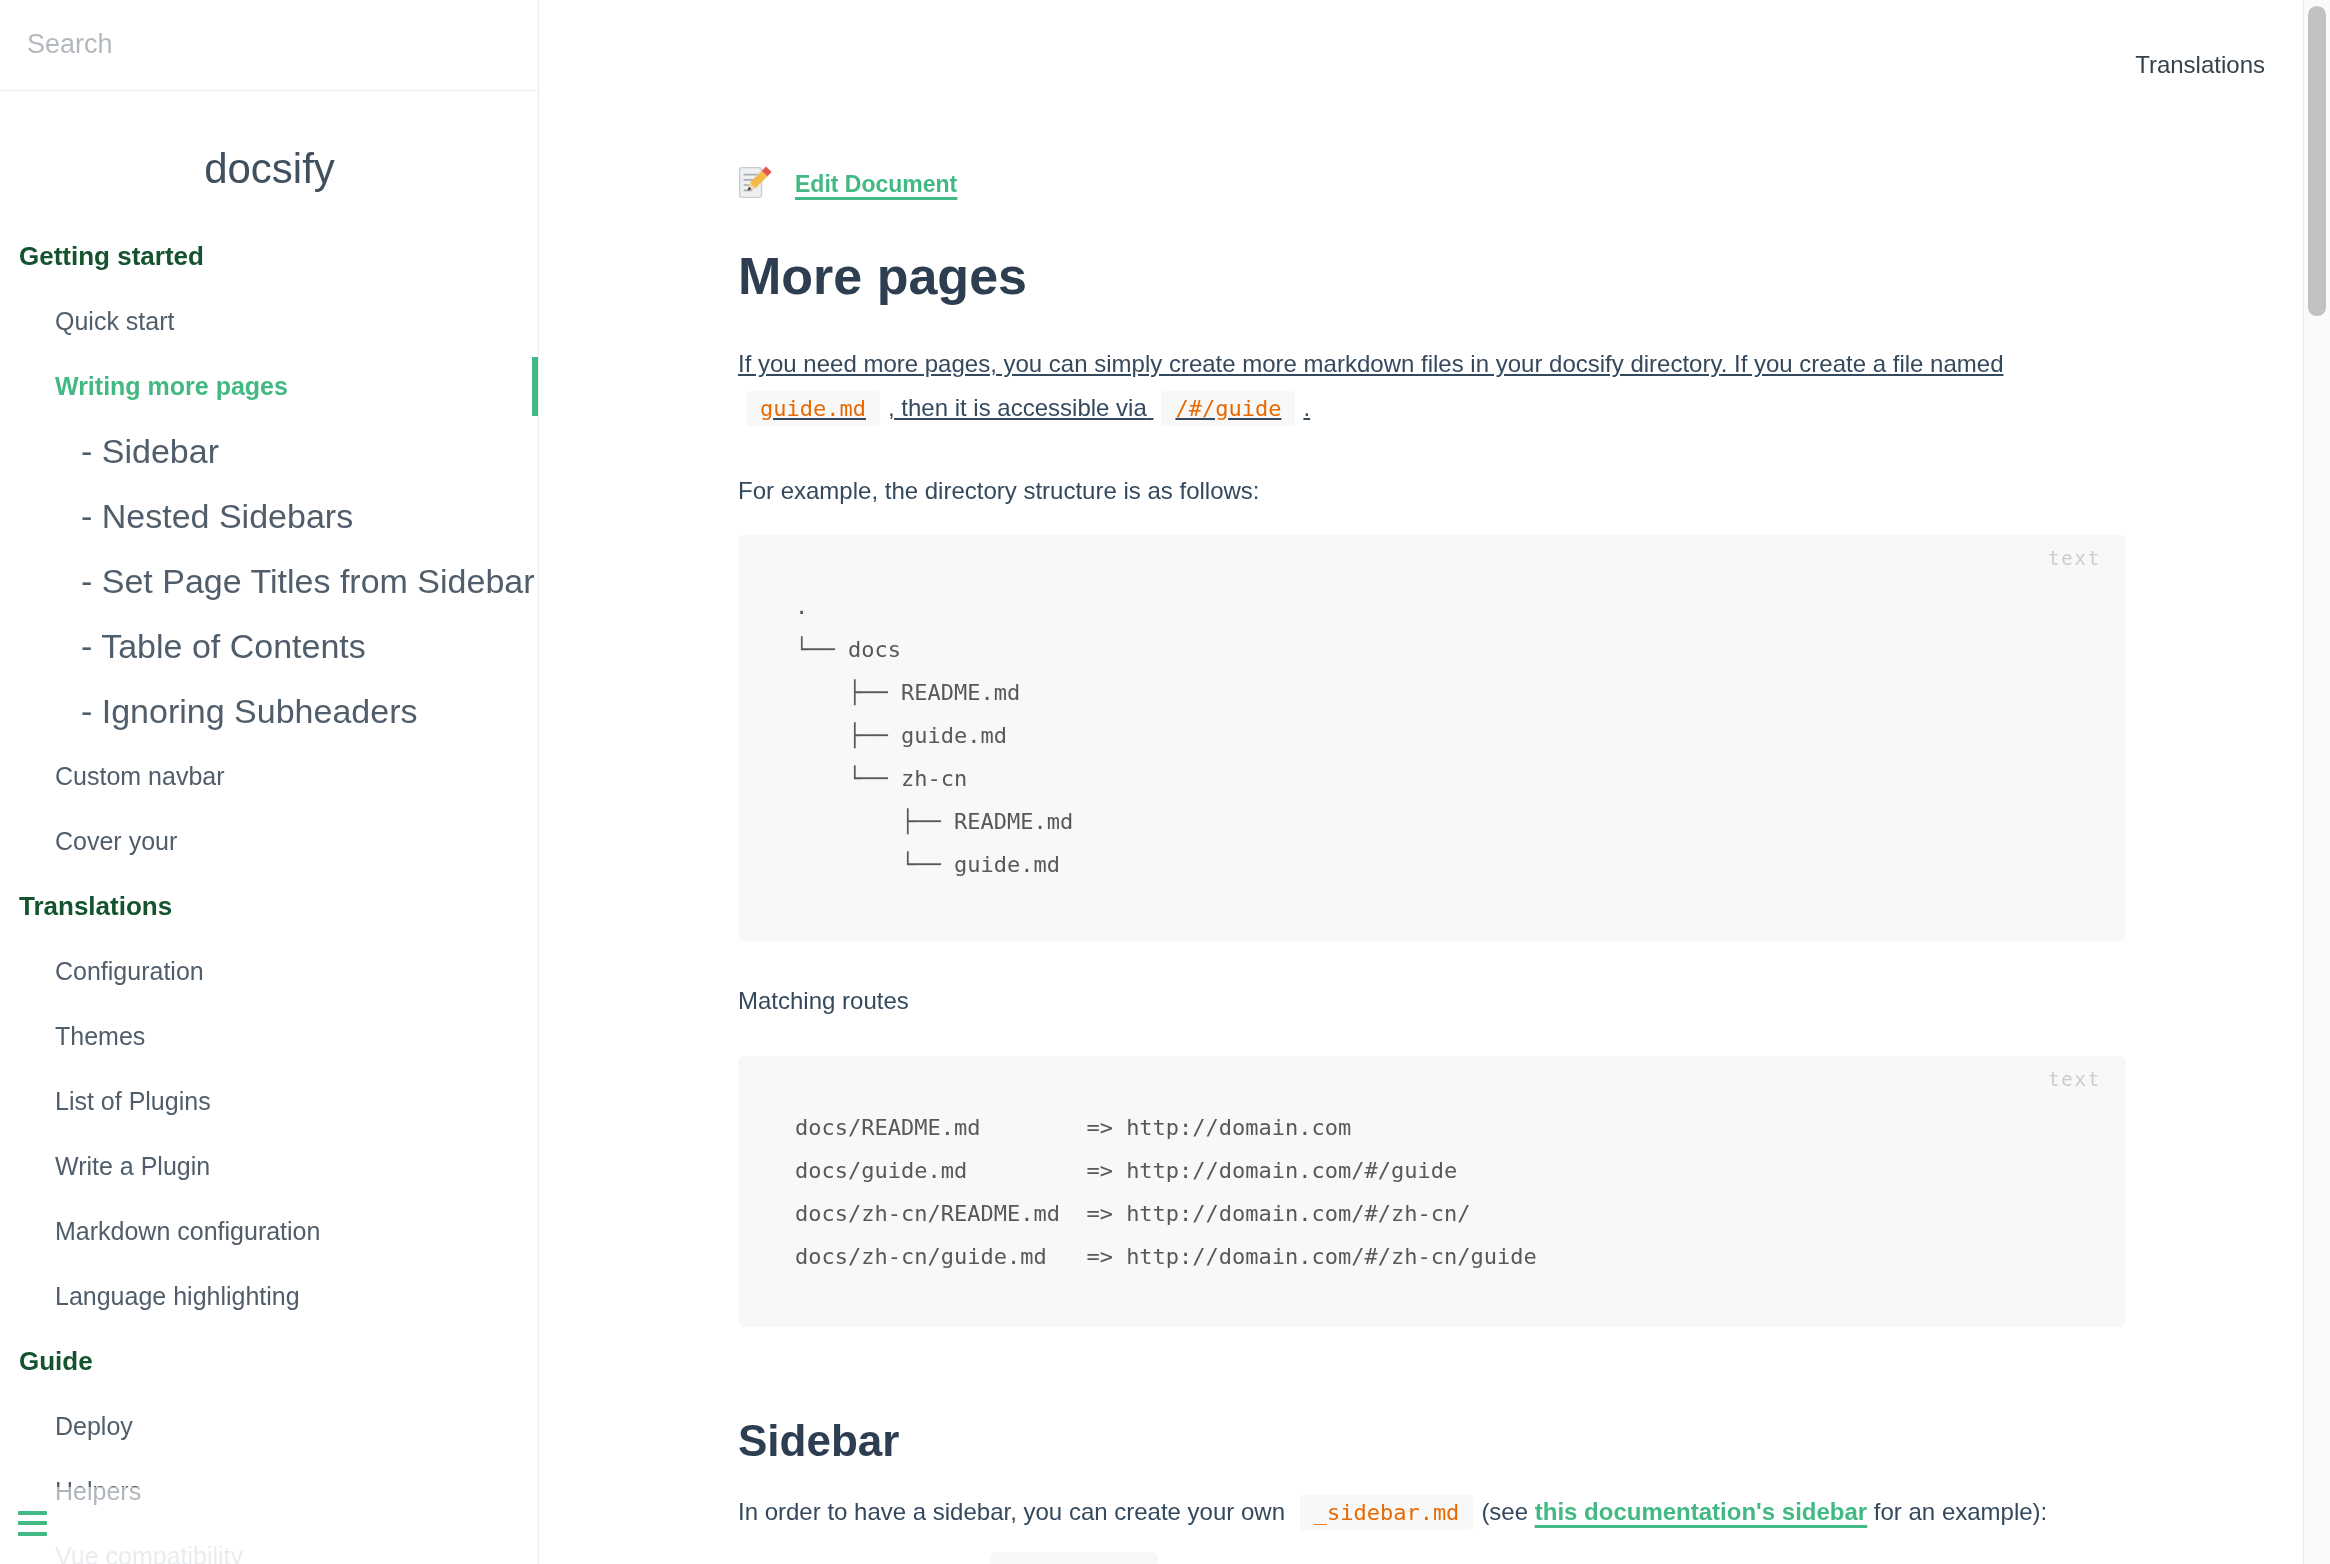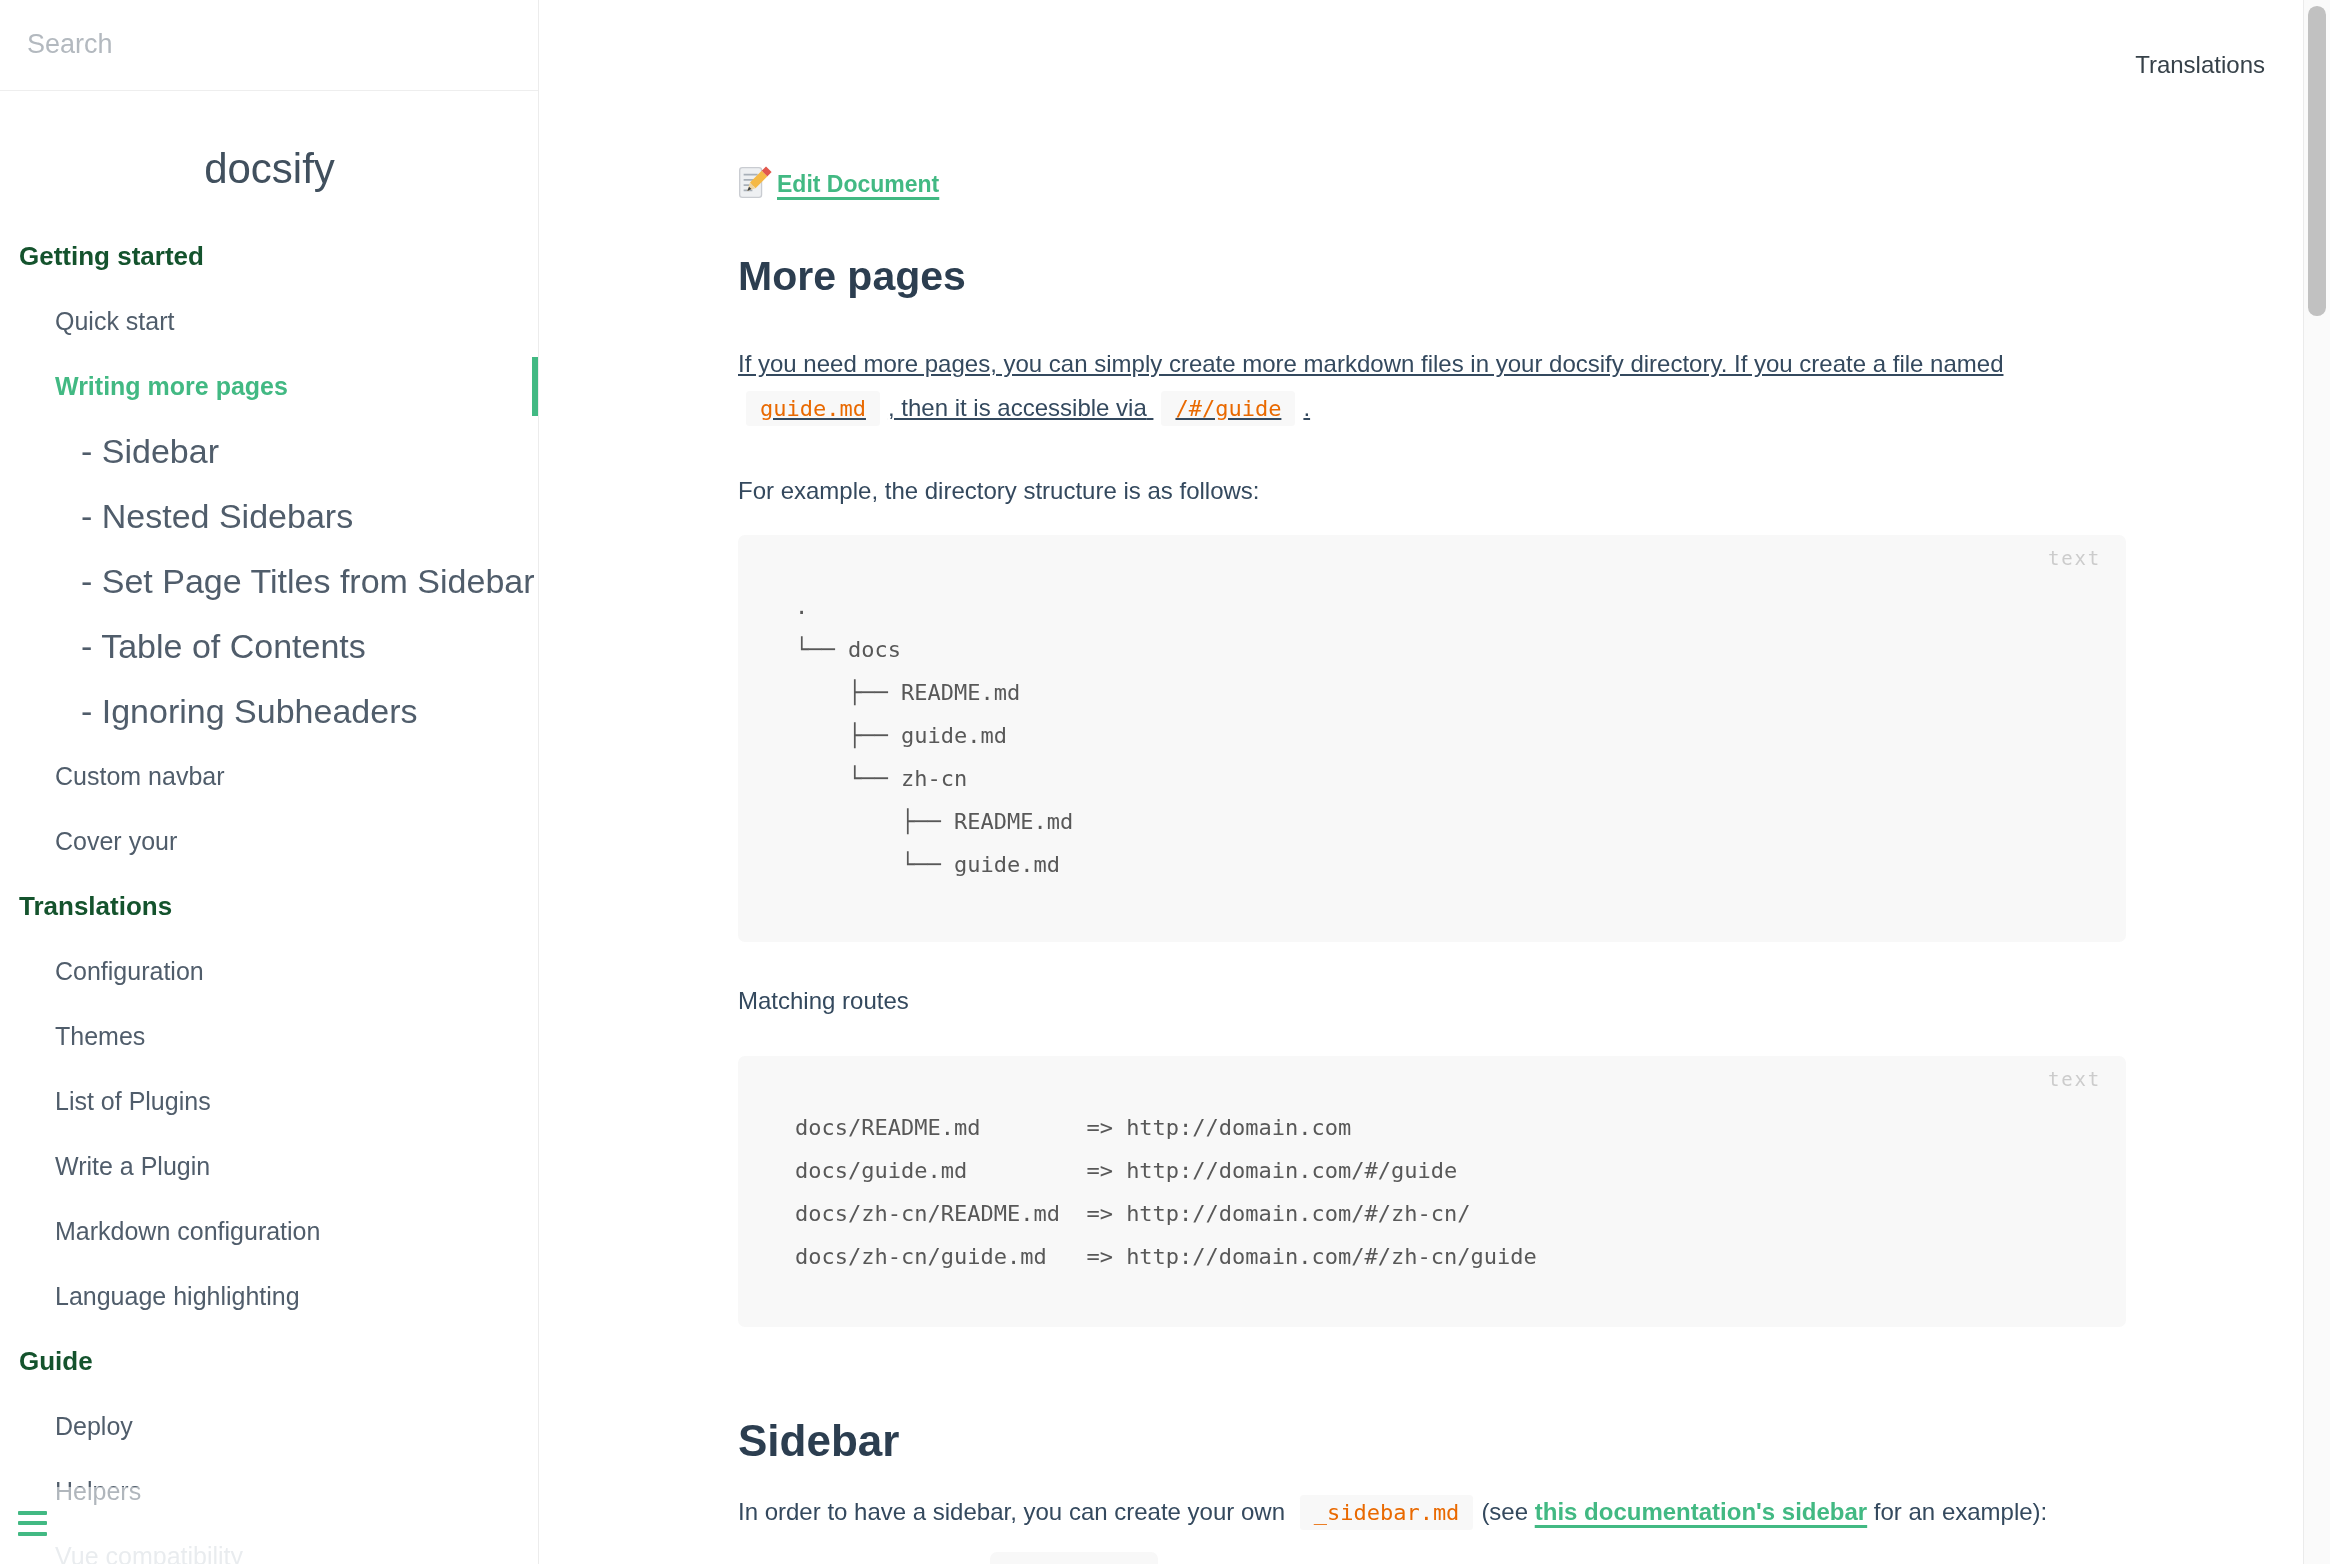--- a/index.html
+++ b/index.html
@@ -32,23 +32,23 @@
                          background:#42b983; border-radius:0.9px; }
   .bar1 { top:24px; } .bar2 { top:34px; } .bar3 { top:45px; }
 
   
   .app-nav-link { position:absolute; top:51px; right:65px; font-size:24px;
                   color:#364149; text-decoration:none; }
 
   
   .edit-row { position:absolute; left:738px; top:163px; height:42px;
               display:flex; align-items:center; }
-  .edit-link { font-size:23px; font-weight:700; color:#42b983; margin-left:5px;
+  .edit-link { font-size:23px; font-weight:700; color:#42b983; margin-left:23px;
                text-decoration:underline; text-decoration-thickness:2.7px; text-underline-offset:5.3px; }
-  h1.page-title { position:absolute; left:738px; top:248px; font-size:41px; line-height:57px;
+  h1.page-title { position:absolute; left:738px; top:248px; font-size:52px; line-height:57px;
                   font-weight:700; color:#2c3e50; }
   h2.section-title { position:absolute; left:738px; top:1415px; font-size:44px; line-height:51px;
                      font-weight:700; color:#2c3e50; }
   .para { position:absolute; left:738px; width:1400px; font-size:24px;
           color:#34495e; line-height:44px; }
   .p-intro    { top:342px;text-decoration:underline; }
   .p-example  { top:469px; }
   .p-matching { top:979px; }
   .p-sidebar  { top:1490px; }
 

